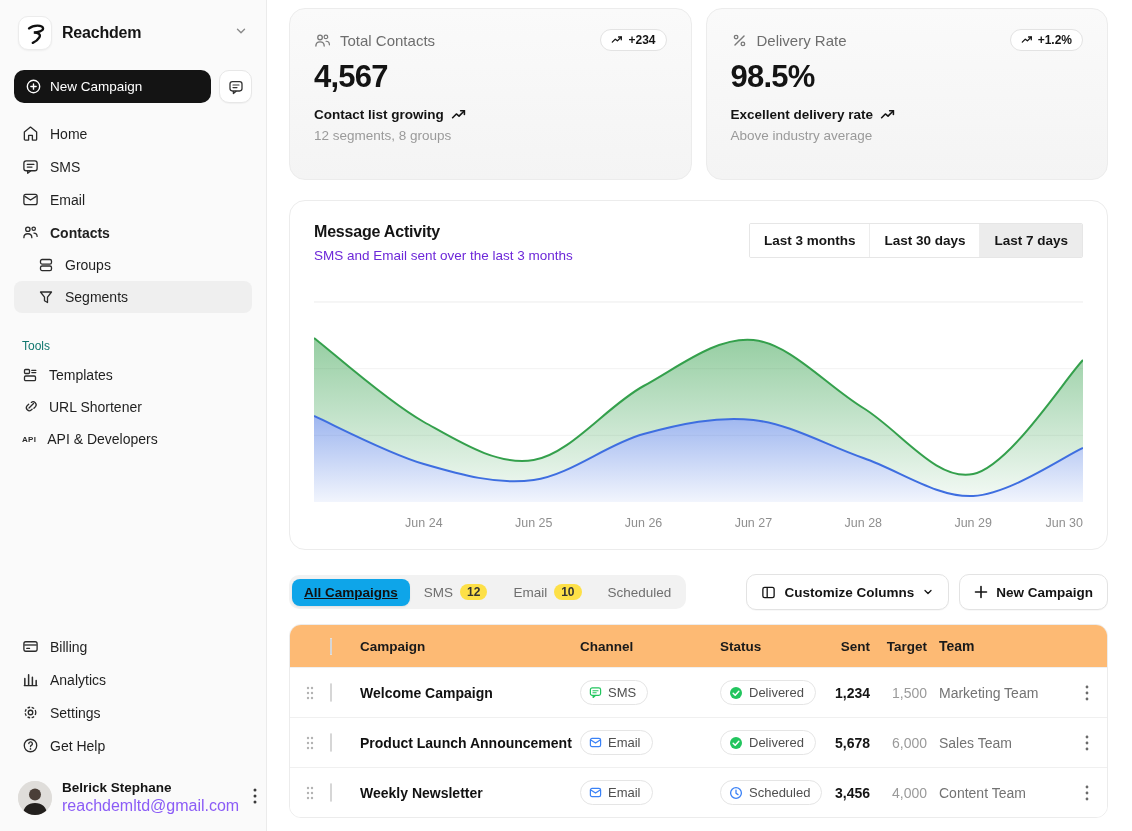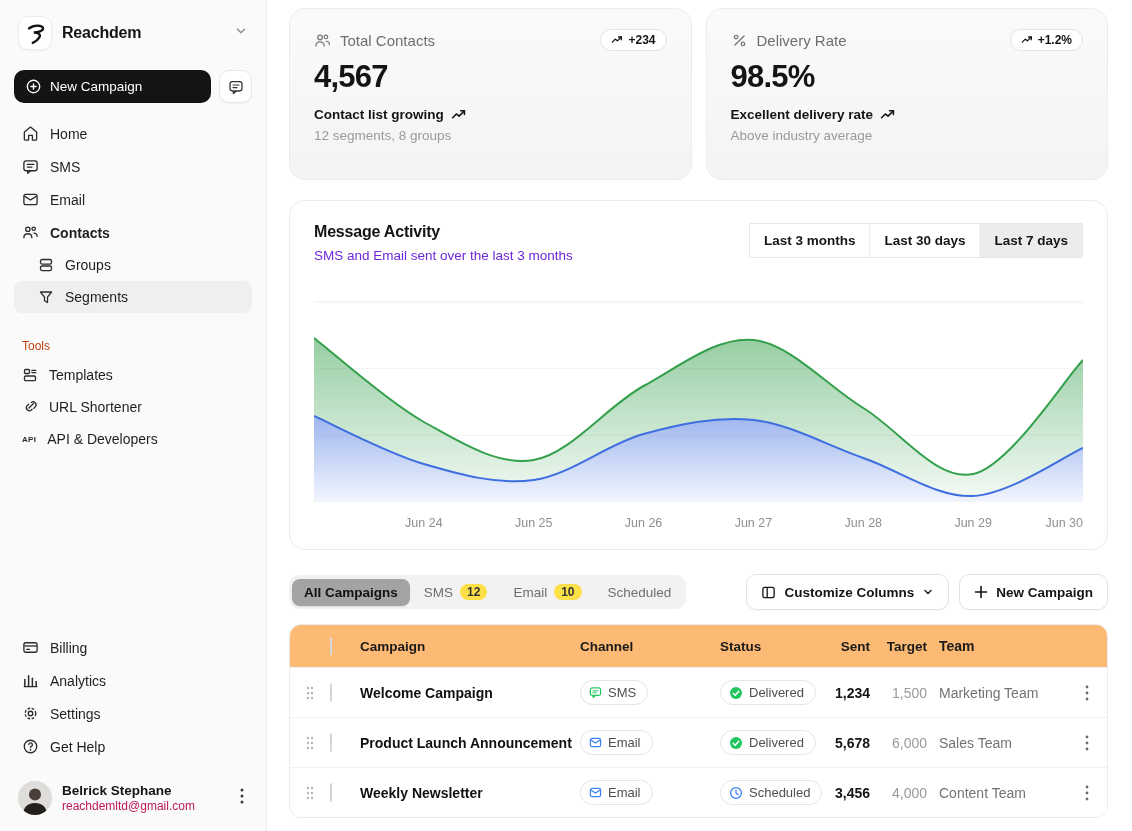--- a/index.html
+++ b/index.html
@@ -21,27 +21,27 @@
     font-family:inherit; }
   .btn-chat { width:33px; height:33px; background:#fff; border:1px solid #e7e7e7; border-radius:10px;
     display:flex; align-items:center; justify-content:center; cursor:pointer; box-shadow:0 1px 1px rgba(0,0,0,.04); }
   .nav { margin-top:14px; display:flex; flex-direction:column; }
   .nav-item { display:flex; align-items:center; gap:11px; padding:8px 8px; border-radius:8px;
     font-size:14px; color:#1f1f1f; font-weight:400; cursor:pointer; }
   .nav-item svg, .nav-item .txticon { color:#2b2b2b; flex:0 0 auto; }
   .nav-item.bold { font-weight:700; }
   .nav-sub { padding-left:24px; }
   .nav-item.active { background:#efefef; }
-  .section-label { font-size:12px; color:#c2410c; margin:26px 8px 6px 8px; }
+  .section-label { font-size:12px; color:#0f766e; margin:26px 8px 6px 8px; }
   .sidebar .spacer { flex:1; }
   .txticon { font-size:8px; font-weight:800; letter-spacing:.3px; }
   .profile { display:flex; align-items:center; gap:10px; margin-top:14px; padding:4px 4px; }
   .avatar { width:34px; height:34px; border-radius:50%; overflow:hidden; background:#e6e4e1; flex:0 0 auto; }
   .p-name { font-size:13.5px; font-weight:700; line-height:1.25; }
-  .p-mail { font-size:12px; color:#be185d; }
+  .p-mail { font-size:16px; color:#8b5cf6; }
   .dots-v { margin-left:auto; cursor:pointer; padding:4px; }
 
   
   .main { flex:1; padding:8px 24px 0 22px; overflow:hidden; }
   .stats { display:grid; grid-template-columns:1fr 1fr; gap:14px; }
   .stat-card { background:linear-gradient(180deg,#fafafa,#f4f4f4); border:1px solid #ececec; border-radius:16px;
     padding:20px 24px 22px 24px; height:172px; }
   .stat-head { display:flex; align-items:center; gap:9px; color:#6e6e6e; font-size:15px; }
   .stat-badge { margin-left:auto; background:#fff; border:1px solid #e3e3e3; border-radius:999px;
     padding:3px 10px; font-size:12px; font-weight:600; color:#141414; display:flex; align-items:center; gap:5px; }
@@ -58,21 +58,21 @@
     cursor:pointer; font-family:inherit; border-left:1px solid #ededed; }
   .seg button:first-child { border-left:none; }
   .seg button.active { background:#ececec; }
   .chart-wrap { margin-top:34px; }
   .chart-wrap svg { display:block; width:100%; height:238px; }
 
   .toolbar { display:flex; align-items:center; margin-top:24px; }
   .tabs { display:flex; align-items:center; background:#f2f2f2; border-radius:10px; padding:3px; gap:2px; }
   .tab { display:flex; align-items:center; gap:7px; padding:6px 12px; border-radius:8px; font-size:13.5px;
     color:#6f6f6f; font-weight:500; cursor:pointer; white-space:nowrap; }
-  .tab.active { background:#a3a3a3; color:#111; font-weight:600; box-shadow:0 1px 2px rgba(0,0,0,.08); }
+  .tab.active { background:#0ea5e9; color:#111; font-weight:600; box-shadow:0 1px 2px rgba(0,0,0,.08);text-decoration:underline; }
   .tab .count { background:#fde047; color:#333; border-radius:999px; padding:1px 7px; font-size:12px; font-weight:600; }
   .toolbar-right { margin-left:auto; display:flex; gap:10px; }
   .btn-outline { display:flex; align-items:center; gap:8px; background:#fff; border:1px solid #e3e3e3; border-radius:10px;
     height:36px; padding:0 14px; font-size:13.5px; font-weight:600; color:#141414; cursor:pointer; font-family:inherit;
     box-shadow:0 1px 1px rgba(0,0,0,.03); }
 
   .table-card { margin-top:14px; border:1px solid #ececec; border-radius:12px; overflow:hidden; }
   .t-grid { display:grid; grid-template-columns:40px 30px 220px 140px 92px 58px 57px 1fr 40px; align-items:center; }
   .t-head { background:#fdba74; height:42px; font-size:13.5px; font-weight:600; color:#1a1a1a; }
   .t-row { height:50px; border-top:1px solid #f0f0f0; background:#fff; }

